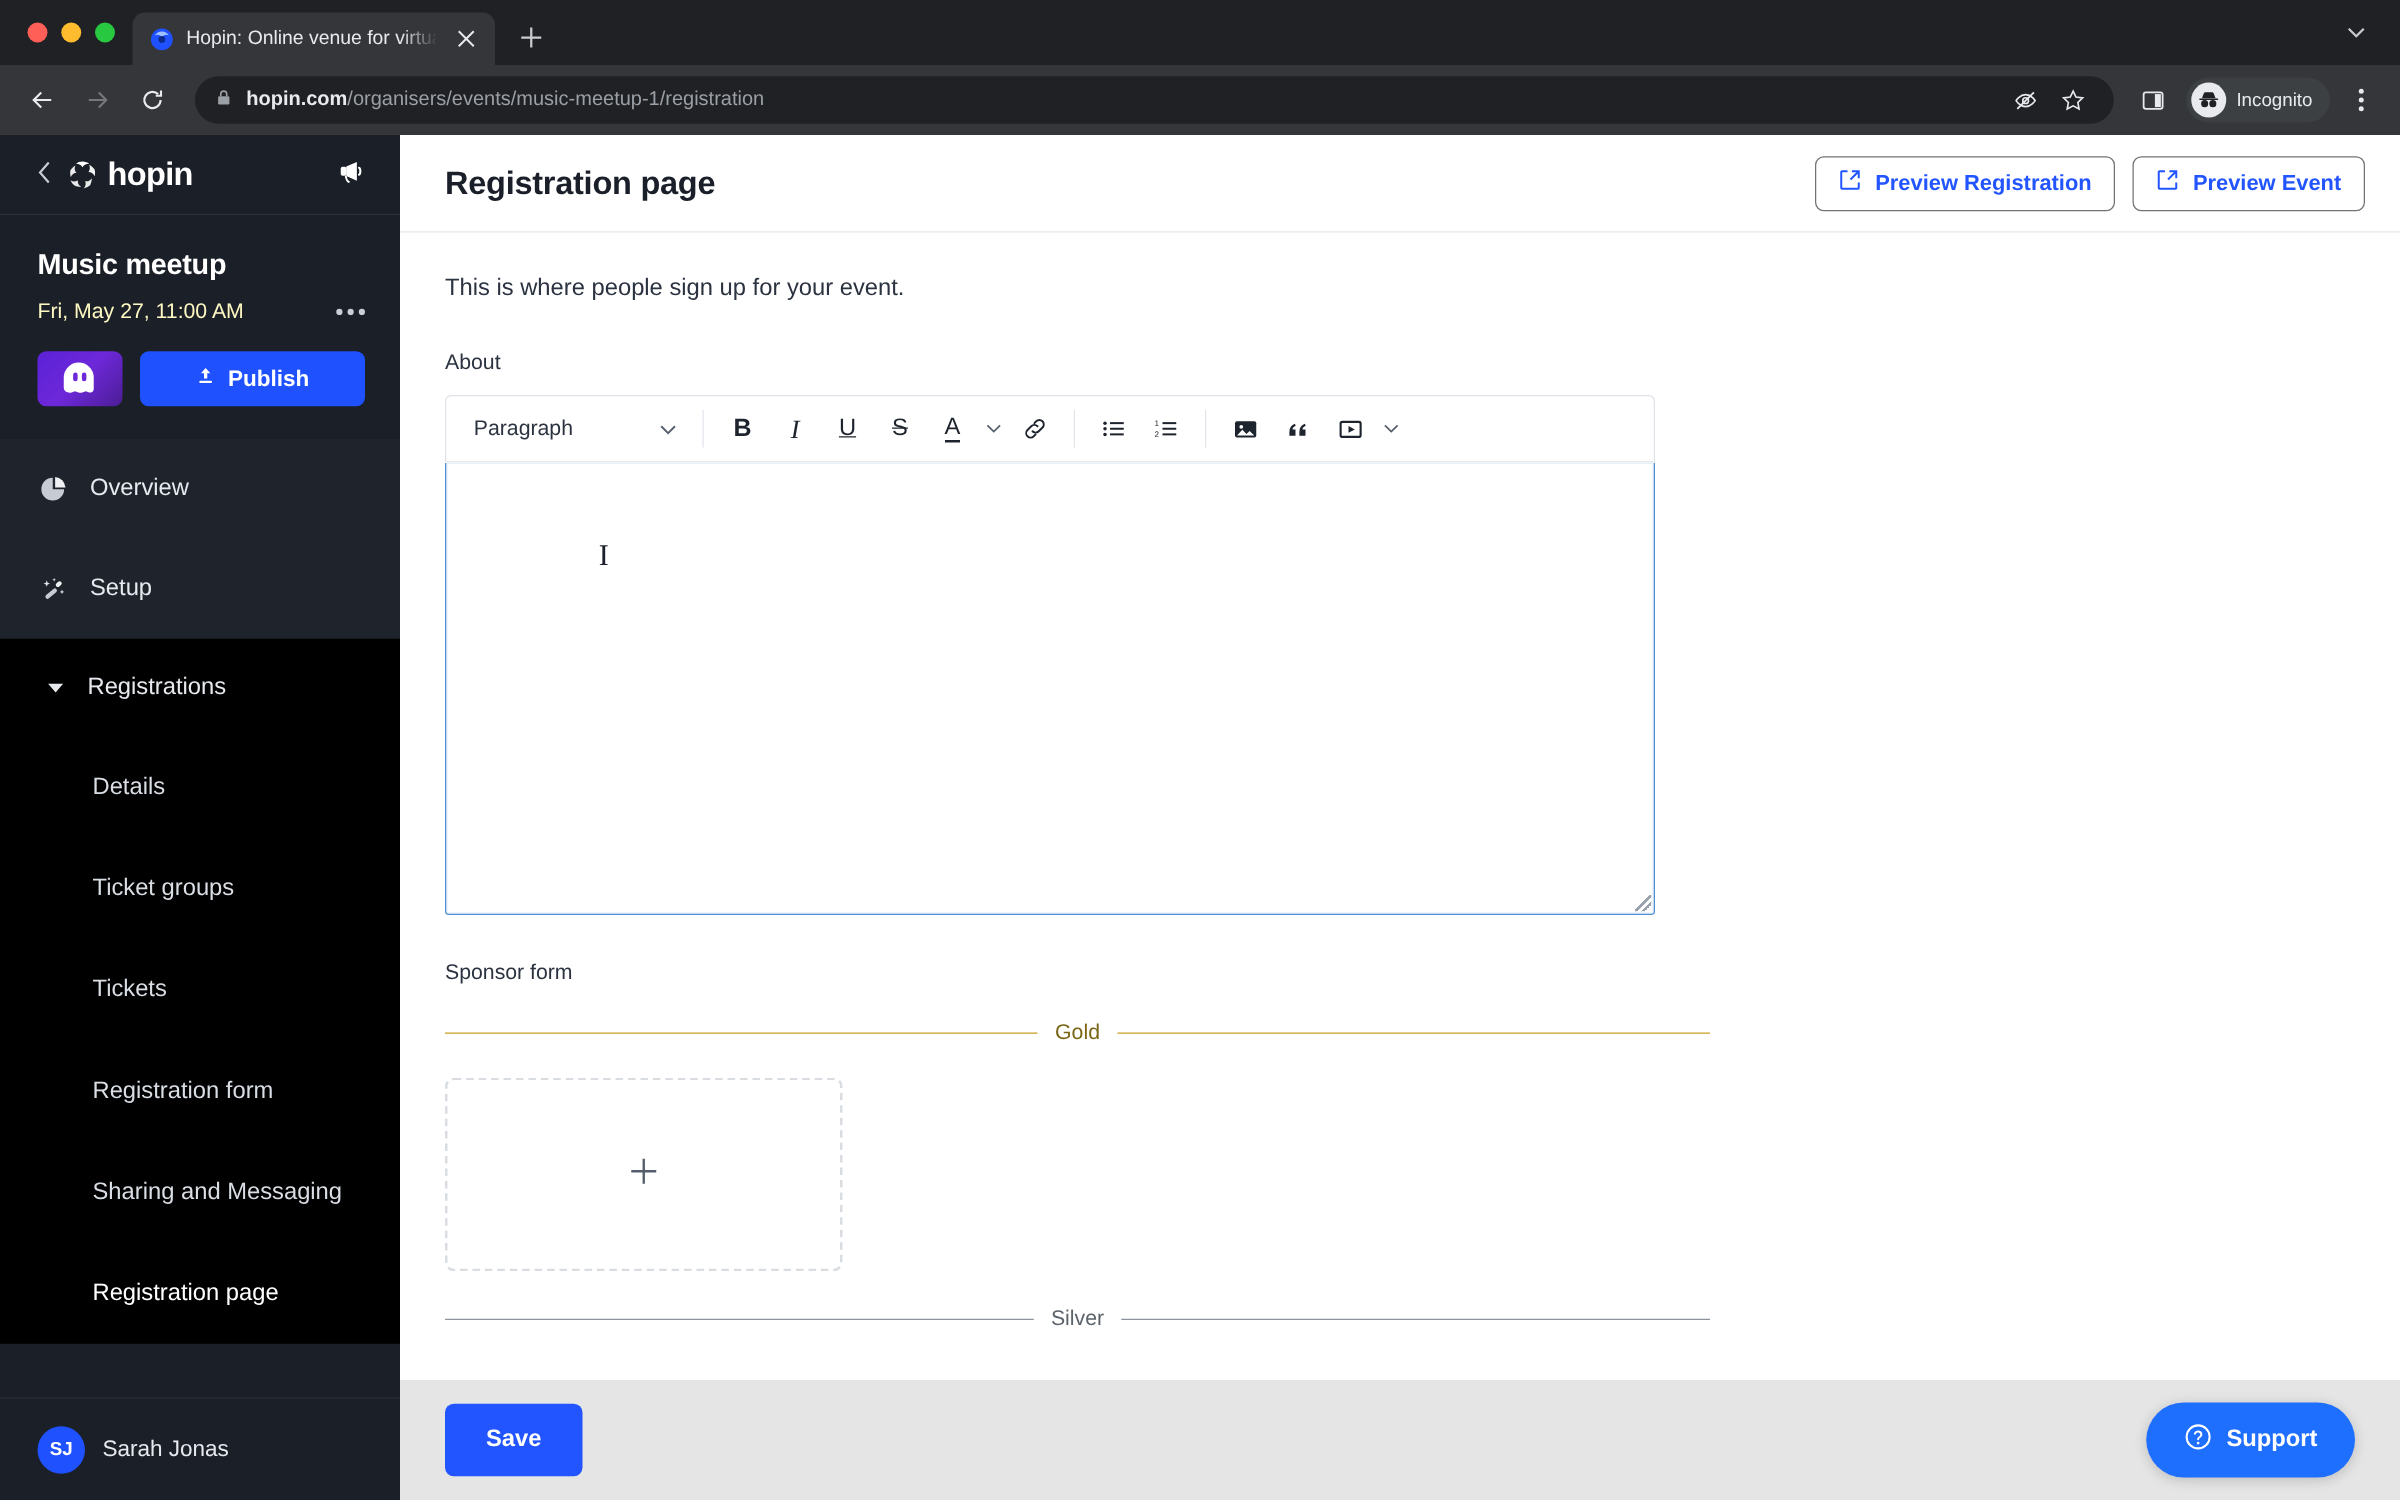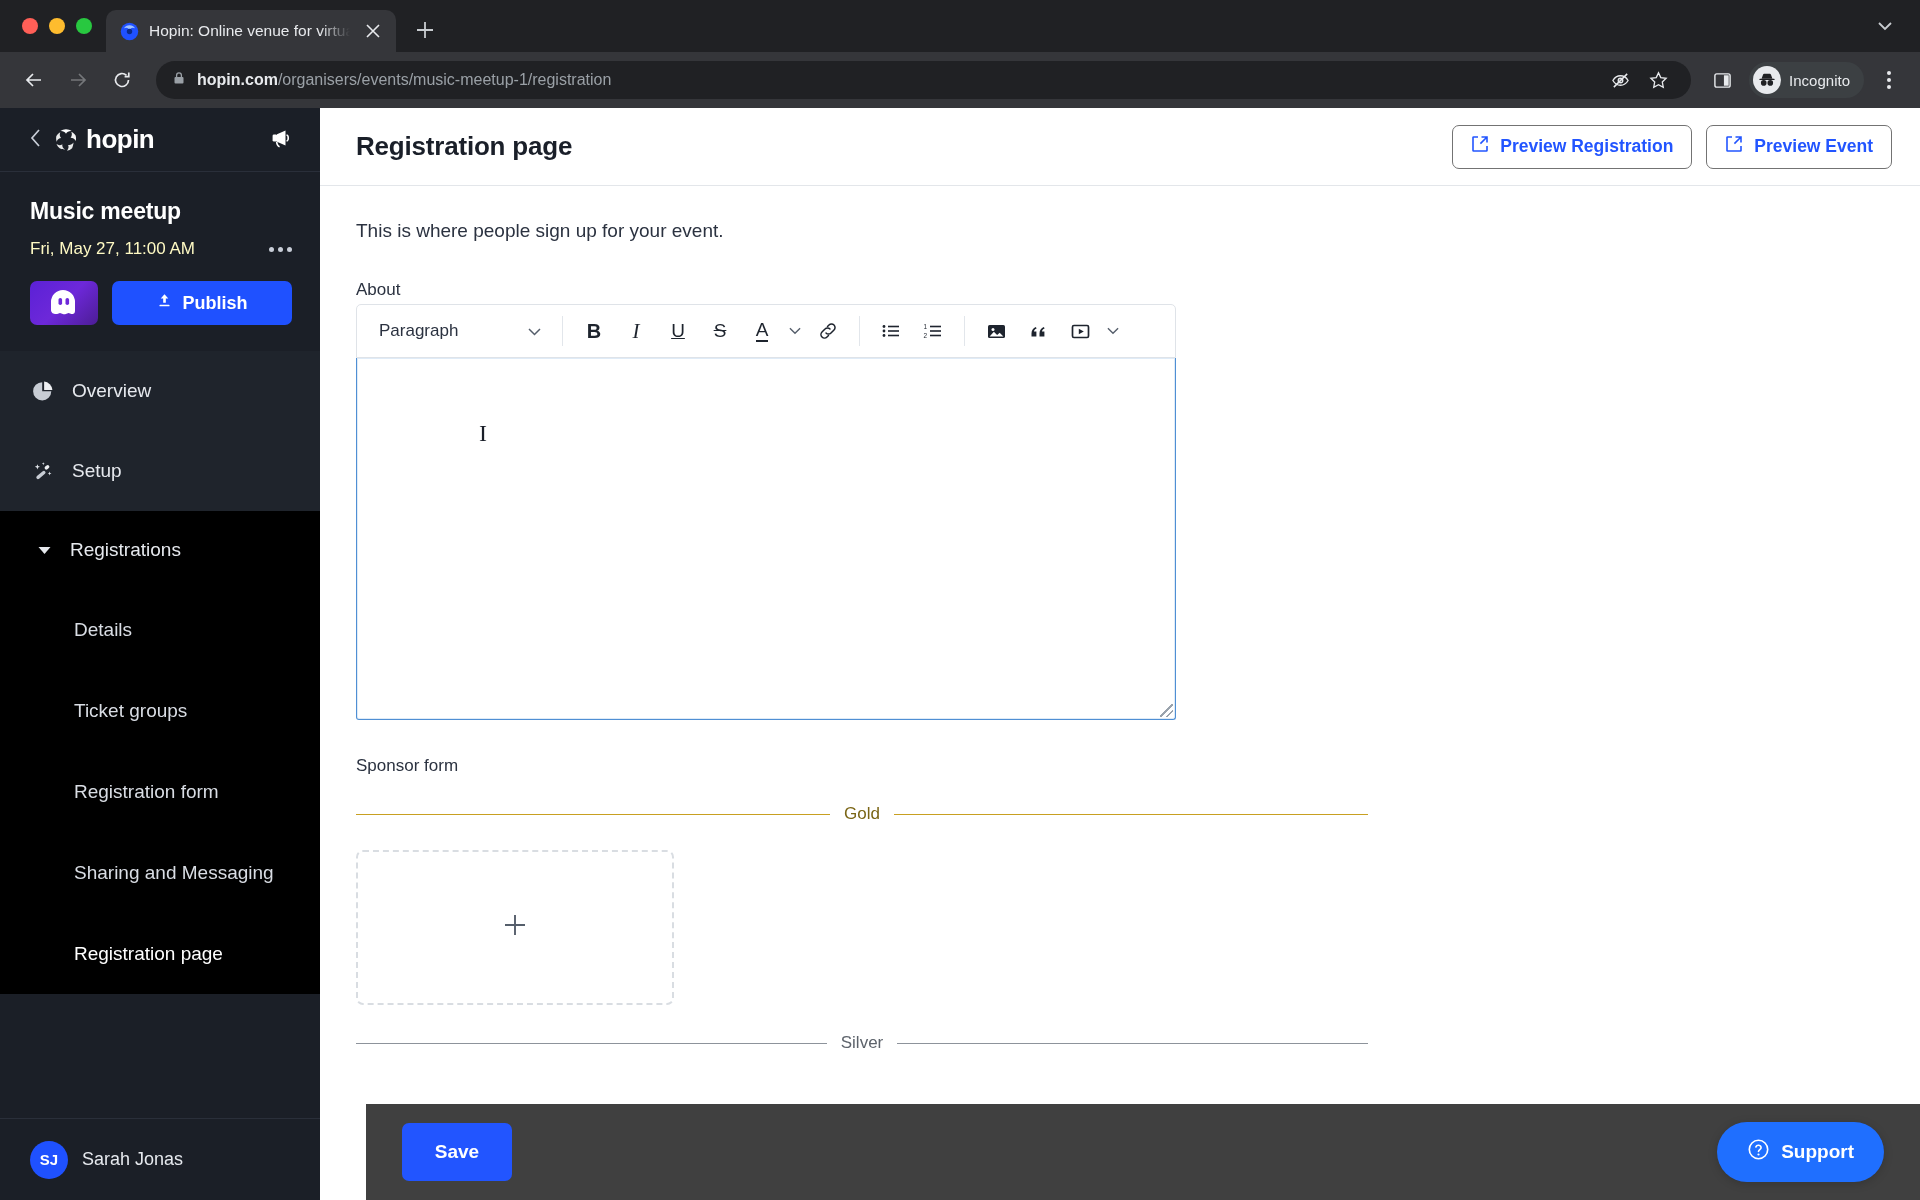--- a/index.html
+++ b/index.html
@@ -142,21 +142,21 @@
   .pv-btn {
     height:44px; border:1px solid #737373; border-radius:7px; background:#fff;
     display:flex; align-items:center; gap:11px; padding: 0 18px;
     color:#2255ff; font-size:17.5px; font-weight:700;
   }
 
   .main-body { flex:1; overflow:hidden; padding: 34px 36px 0 36px; position:relative; }
   .lead { font-size:19px; color:#2b3240; }
   .field-label { font-size:17px; color:#2b3240; margin-top:38px; }
 
-  .editor-wrap { width: 820px; margin-top: 4px; }
+  .editor-wrap { width: 968px; margin-top: 16px; }
   .ed-toolbar {
     height: 54px; border:1px solid #dfe3e8; border-radius:5px 5px 0 0; background:#fff;
     display:flex; align-items:center; padding: 0 12px; gap:2px;
   }
   .ed-select {
     display:flex; align-items:center; width: 182px; height:40px; padding: 0 10px;
     font-size:17px; color:#2b3240;
   }
   .ed-select .cv { margin-left:auto; color:#555e6b; }
   .ed-sep { width:1px; height:30px; background:#e2e6eb; margin: 0 9px; }
@@ -189,22 +189,22 @@
   .divider.silver .ln { background:#8d939b; }
   .divider.silver .dl { color:#5d636b; }
 
   .sponsor-slot {
     width: 318px; height: 155px; border: 2px dashed #d9dde2; border-radius:7px;
     margin-top: 26px; display:flex; align-items:center; justify-content:center;
     color:#555e6b; font-size:31px; font-weight:300;
   }
 
   .main-footer {
-    position:absolute; left:0; right:0; bottom:0; height:96px; background:#404040;
-    display:flex; align-items:center; padding: 0 36px; margin-left: 46px;
+    position:absolute; left:0; right:0; bottom:0; height:96px; background:#e5e5e5;
+    display:flex; align-items:center; padding: 0 36px;
   }
   .save-btn {
     width:110px; height:58px; background:#2255ff; border-radius:7px; color:#fff;
     display:flex; align-items:center; justify-content:center; font-size:19px; font-weight:600;
   }
   .support-btn {
     margin-left:auto; height:60px; background:#1f6fff; border-radius:30px; color:#fff;
     display:flex; align-items:center; gap:11px; padding: 0 30px;
     font-size:19px; font-weight:600; box-shadow: 0 2px 10px rgba(0,0,0,0.18);
   }
@@ -421,20 +421,23 @@
             <span>Registrations</span>
           </div>
 
           <div class="sb-sub">
             <span>Details</span>
           </div>
           <div class="sb-sub">
             <span>Ticket groups</span>
           </div>
           <div class="sb-sub">
+            <span>Tickets</span>
+          </div>
+          <div class="sb-sub">
             <span>Registration form</span>
           </div>
           <div class="sb-sub">
             <span>Sharing and Messaging</span>
           </div>
           <div class="sb-sub active">
             <span>Registration page</span>
           </div>
         </div>
       </div>

